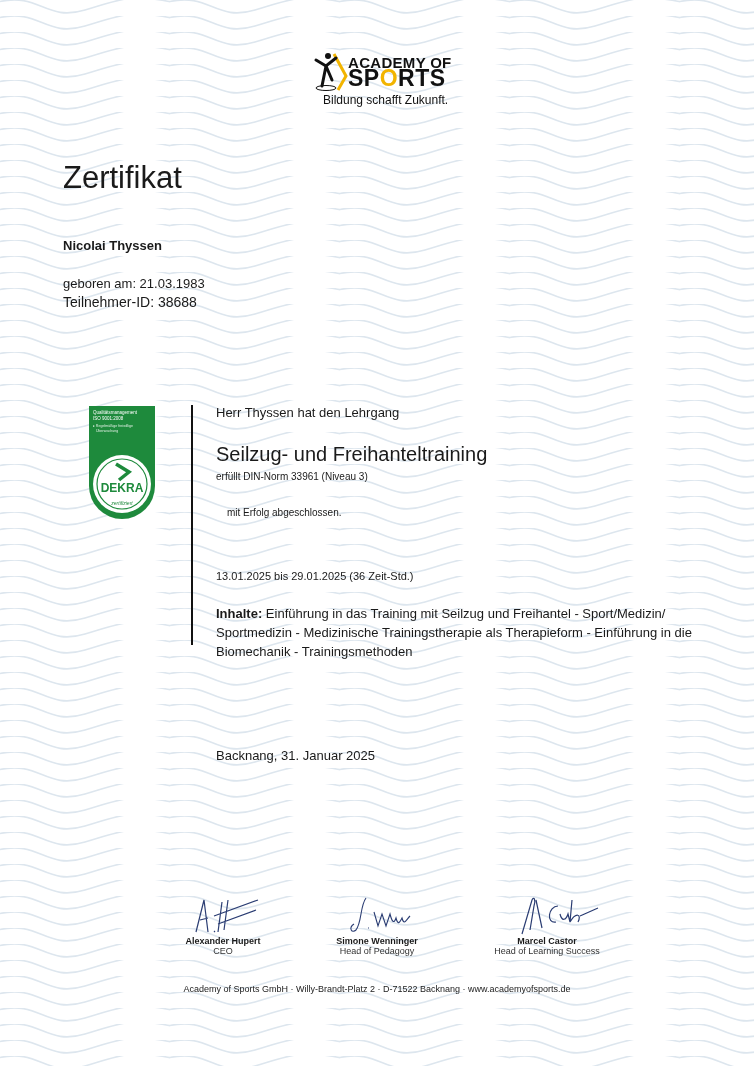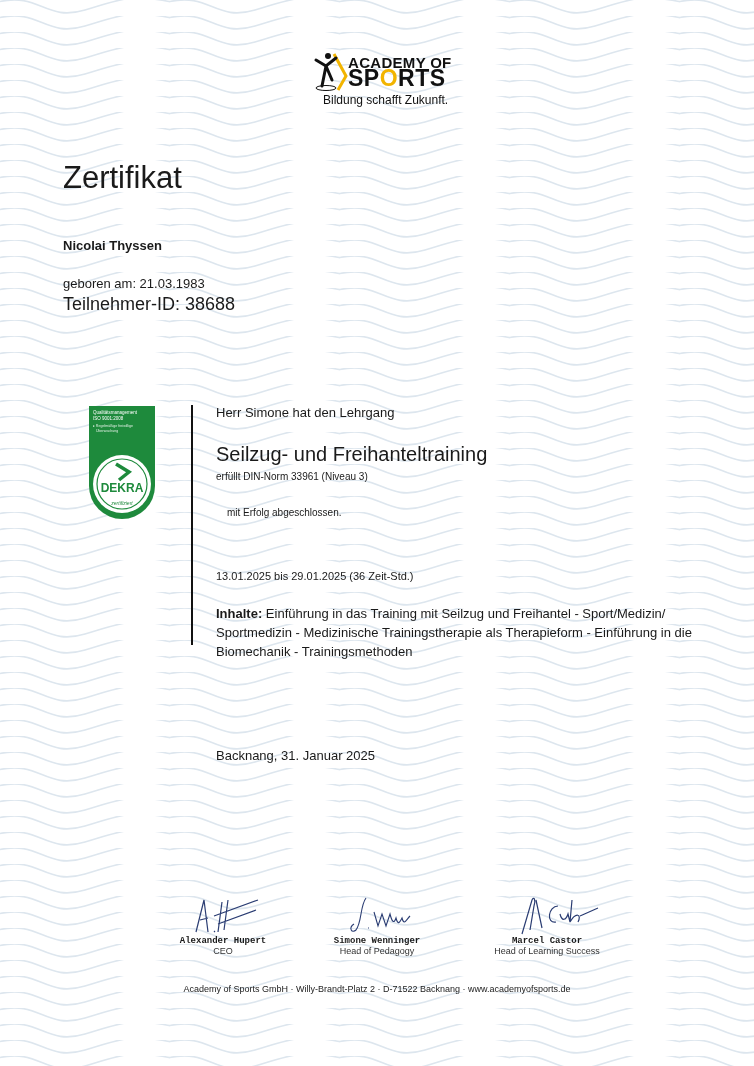--- a/index.html
+++ b/index.html
@@ -16,38 +16,38 @@
   .logo { left: 312px; top: 50px; width: 140px; height: 62px; }
   .logo-academy { position: absolute; left: 36px; top: 4px; font-size: 15px; font-weight: bold; letter-spacing: 0.3px; color: #111; }
   .logo-sports { position: absolute; left: 36px; top: 16px; font-size: 23px; font-weight: bold; letter-spacing: 0.5px; color: #111; line-height: 24px; }
   .logo-sports .o { color: #f2b400; }
   .logo-tagline { position: absolute; left: 2px; top: 43px; font-size: 12px; color: #111; white-space: nowrap; margin-left: 9px; }
   .logo-figure { position: absolute; left: 0; top: 0; }
 
   .title { left: 63px; top: 160px; font-size: 31px; color: #1a1a1a; font-weight: normal; }
   .name { left: 63px; top: 238px; font-size: 13px; font-weight: bold; text-align: center; }
   .birth { left: 63px; top: 276px; font-size: 13px; }
-  .pid { left: 63px; top: 294px; font-size: 18px; }
+  .pid { left: 63px; top: 294px; font-size: 14px; }
 
   .badge { left: 89px; top: 406px; width: 66px; height: 114px; }
 
   .vbar { left: 191px; top: 405px; width: 2px; height: 240px; background: #111; }
 
   .intro { left: 216px; top: 405px; font-size: 13px; }
   .course { left: 216px; top: 443px; font-size: 20px; }
   .norm { left: 216px; top: 471px; font-size: 10px; }
   .completed { left: 216px; top: 507px; font-size: 10px; margin-left: 11px; }
   .period { left: 216px; top: 570px; font-size: 11px; }
   .content { left: 216px; top: 604px; width: 500px; font-size: 13px; line-height: 19px; }
   .content b { font-weight: bold; }
   .place { left: 216px; top: 748px; font-size: 13px; }
 
   .sig { width: 160px; text-align: center; top: 892px; height: 70px; }
   .sig svg { display: block; margin: 0 auto; }
-  .sig-name { font-size: 9px; font-weight: bold; margin-top: 0px; font-family: Liberation Mono, monospace; }
+  .sig-name { font-size: 9px; font-weight: bold; margin-top: 0px; }
   .sig-role { font-size: 9px; color: #333; }
   .sig1 { left: 143px; }
   .sig2 { left: 297px; }
   .sig3 { left: 467px; }
 
   .footer { left: 0; width: 754px; text-align: center; top: 984px; font-size: 9px; color: #222; }
 </style>
 </head>
 <body>
 
@@ -86,21 +86,21 @@
   <text x="7" y="26" font-size="3.6" fill="#dfeee2" font-family="Liberation Sans, sans-serif">Überwachung</text>
   <circle cx="33" cy="78" r="29" fill="#ffffff"></circle>
   <circle cx="33" cy="78" r="25" fill="none" stroke="#1e8a3c" stroke-width="1.2"></circle>
   <path d="M27 58 L40 66 L30 74" fill="none" stroke="#1e8a3c" stroke-width="3.5"></path>
   <text x="33" y="86" font-size="12" font-weight="bold" fill="#1e8a3c" text-anchor="middle" font-family="Liberation Sans, sans-serif">DEKRA</text>
   <text x="33" y="99" font-size="5" fill="#1e8a3c" text-anchor="middle" font-style="italic" font-family="Liberation Sans, sans-serif">zertifiziert</text>
 </svg>
 
 <div class="layer vbar"></div>
 
-<div class="layer intro">Herr Simone hat den Lehrgang</div>
+<div class="layer intro">Herr Thyssen hat den Lehrgang</div>
 <div class="layer course">Seilzug- und Freihanteltraining</div>
 <div class="layer norm">erfüllt DIN-Norm 33961 (Niveau 3)</div>
 <div class="layer completed">mit Erfolg abgeschlossen.</div>
 <div class="layer period">13.01.2025 bis 29.01.2025 (36 Zeit-Std.)</div>
 <div class="layer content"><b>Inhalte:</b><span> Einführung in das Training mit Seilzug und Freihantel - Sport/Medizin/ Sportmedizin - Medizinische Trainingstherapie als Therapieform - Einführung in die Biomechanik - Trainingsmethoden</span></div>
 <div class="layer place">Backnang, 31. Januar 2025</div>
 
 <div class="layer sig sig1">
   <svg width="90" height="44" viewBox="0 0 90 44">
     <path d="M18 40 L26 8 L30 40 M22 28 L30 26 M36 40 l1 -1" fill="none" stroke="#2b3d73" stroke-width="1.2"></path>

